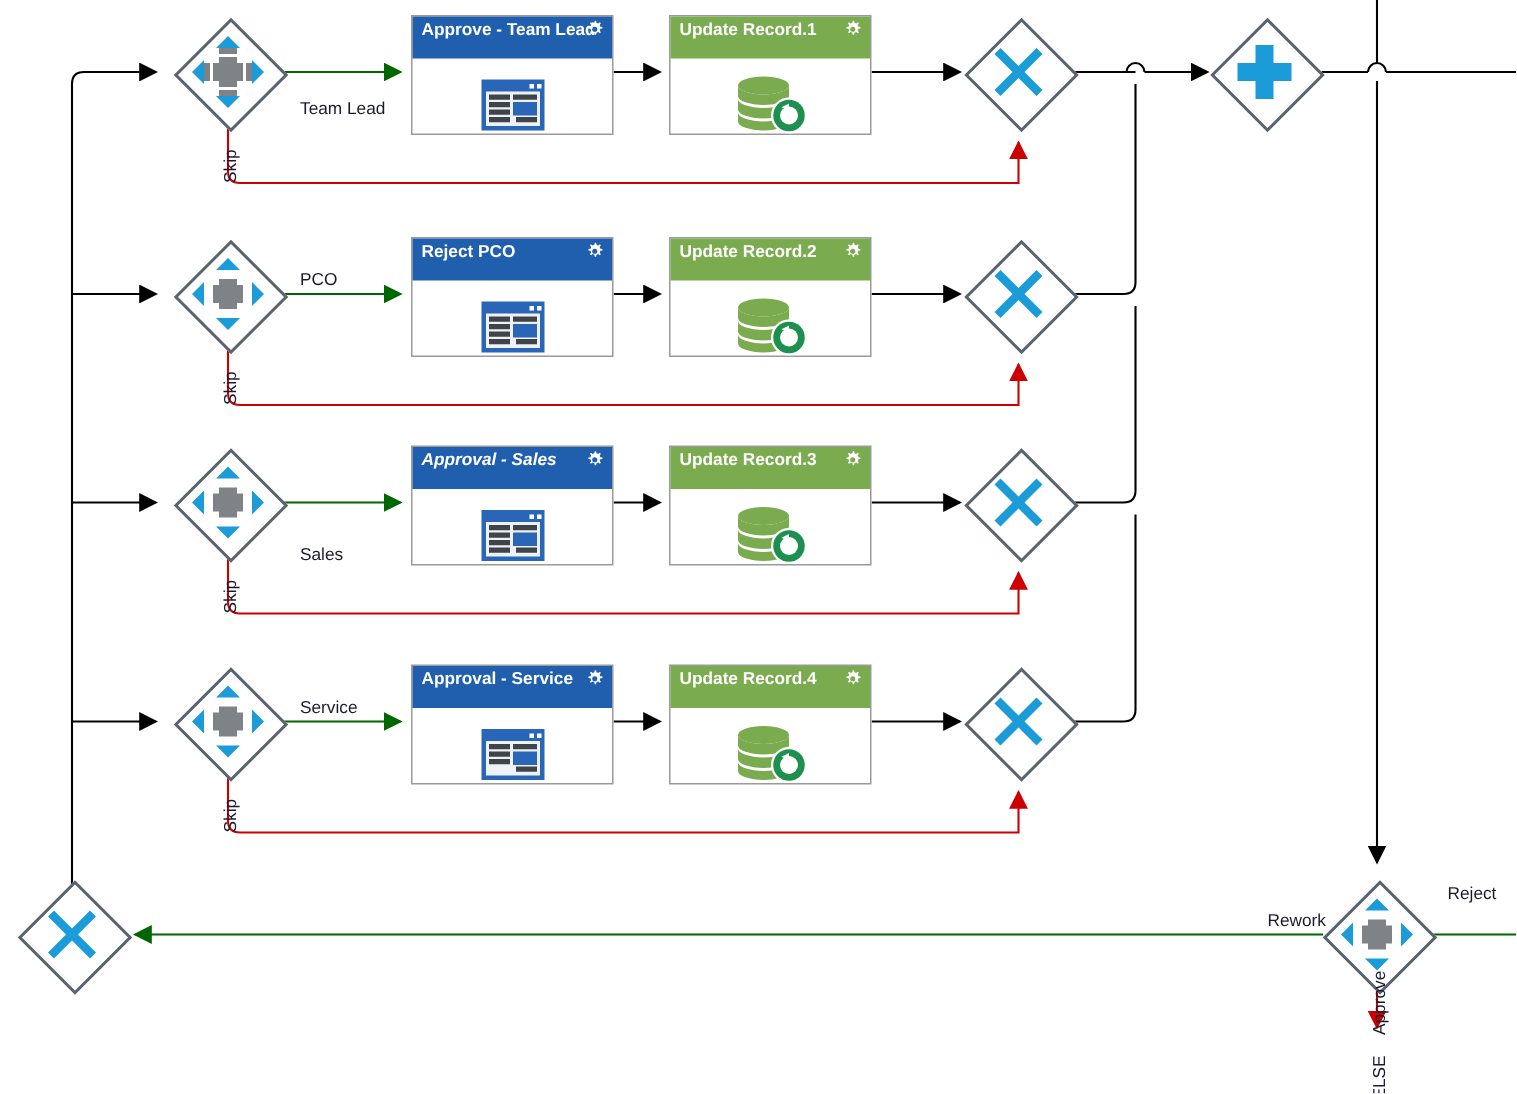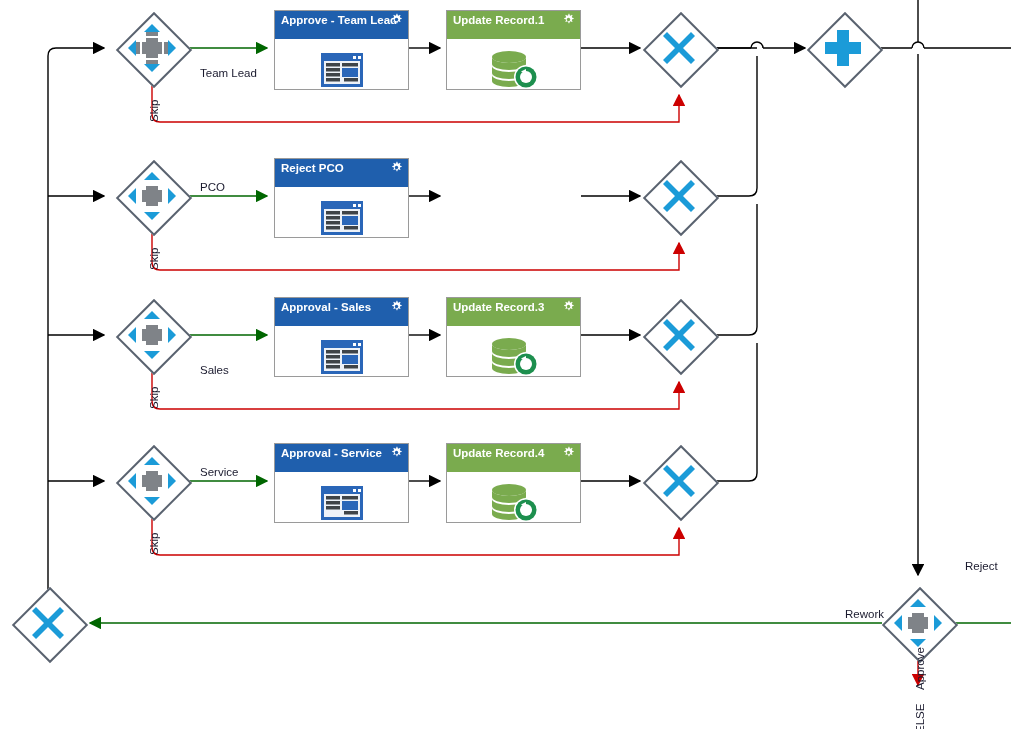--- a/index.html
+++ b/index.html
@@ -248,22 +248,43 @@
         <rect x="7" y="18" width="14" height="3.5" fill="#3f4448"></rect>
         <rect x="7" y="23" width="14" height="3.5" fill="#3f4448"></rect>
         <rect x="7" y="28" width="14" height="3.5" fill="#3f4448"></rect>
         <rect x="23" y="13" width="16" height="3.5" fill="#3f4448"></rect>
         <rect x="23" y="18" width="16" height="9" fill="#2a66b8"></rect>
         <rect x="25" y="28" width="14" height="3.5" fill="#3f4448"></rect>
       </svg>
     </div>
   </div>
 
-
-  <div class="card blue" style="left:274px;top:297px;">
+  <div class="card green" style="left:446px;top:158px;">
+    <div class="hd">
+      <span>Update Record.2</span>
+      <svg class="gear" viewBox="0 0 16 16">
+        <path d="M8,1 l1.1,0 0.35,1.7 1.3,0.55 1.45,-0.95 0.8,0.8 -0.95,1.45 0.55,1.3 1.7,0.35 0,1.1 -1.7,0.35 -0.55,1.3 0.95,1.45 -0.8,0.8 -1.45,-0.95 -1.3,0.55 -0.35,1.7 -1.1,0 -0.35,-1.7 -1.3,-0.55 -1.45,0.95 -0.8,-0.8 0.95,-1.45 -0.55,-1.3 -1.7,-0.35 0,-1.1 1.7,-0.35 0.55,-1.3 -0.95,-1.45 0.8,-0.8 1.45,0.95 1.3,-0.55 z" fill="#fff"></path>
+        <circle cx="8" cy="8" r="2.1" fill="#7aab4e"></circle>
+      </svg>
+    </div>
+    <div class="body">
+      <svg width="54" height="42" viewBox="0 0 54 42">
+        <ellipse cx="22" cy="8" rx="17" ry="6" fill="#7aab4e"></ellipse>
+        <path d="M5,8 v7 a17,6 0 0,0 34,0 v-7 a17,6 0 0,1 -34,0 z" fill="#7aab4e"></path>
+        <path d="M5,17 v7 a17,6 0 0,0 34,0 v-7 a17,6 0 0,1 -34,0 z" fill="#7aab4e"></path>
+        <path d="M5,26 v6 a17,6 0 0,0 34,0 v-6 a17,6 0 0,1 -34,0 z" fill="#7aab4e"></path>
+        <circle cx="39" cy="28" r="12" fill="#fff"></circle>
+        <circle cx="39" cy="28" r="10.5" fill="#1d8f4e"></circle>
+        <circle cx="39" cy="28" r="6" fill="#fff"></circle>
+        <path d="M39,20 l0,5 -5,-2.5 z" fill="#fff"></path>
+      </svg>
+    </div>
+  </div>
+
+  <div class="card blue" style="left:274px;top:297px;font-style:italic;">
     <div class="hd">
       <span>Approval - Sales</span>
       <svg class="gear" viewBox="0 0 16 16">
         <path d="M8,1 l1.1,0 0.35,1.7 1.3,0.55 1.45,-0.95 0.8,0.8 -0.95,1.45 0.55,1.3 1.7,0.35 0,1.1 -1.7,0.35 -0.55,1.3 0.95,1.45 -0.8,0.8 -1.45,-0.95 -1.3,0.55 -0.35,1.7 -1.1,0 -0.35,-1.7 -1.3,-0.55 -1.45,0.95 -0.8,-0.8 0.95,-1.45 -0.55,-1.3 -1.7,-0.35 0,-1.1 1.7,-0.35 0.55,-1.3 -0.95,-1.45 0.8,-0.8 1.45,0.95 1.3,-0.55 z" fill="#fff"></path>
         <circle cx="8" cy="8" r="2.1" fill="#1f5fad"></circle>
       </svg>
     </div>
     <div class="body">
       <svg width="46" height="40" viewBox="0 0 46 40">
         <rect x="2" y="3" width="42" height="34" fill="#2a66b8"></rect>
@@ -352,18 +373,18 @@
   <div class="lbl" style="left:200px;top:33px;margin-top:34px;">Team Lead</div>
   <div class="lbl" style="left:200px;top:181px;">PCO</div>
   <div class="lbl" style="left:200px;top:320px;margin-top:44px;">Sales</div>
   <div class="lbl" style="left:200px;top:466px;">Service</div>
 
   <div class="lbl rot" style="left:148px;top:122px;">Skip</div>
   <div class="lbl rot" style="left:148px;top:270px;">Skip</div>
   <div class="lbl rot" style="left:148px;top:409px;">Skip</div>
   <div class="lbl rot" style="left:148px;top:555px;">Skip</div>
 
-  <div class="lbl" style="left:965px;top:560px;">Reject</div>
+  <div class="lbl" style="left:965px;top:590px;">Reject</div>
   <div class="lbl" style="left:845px;top:608px;">Rework</div>
   <div class="lbl rot" style="left:914px;top:690px;">Approve</div>
   <div class="lbl rot" style="left:914px;top:733px;">ELSE</div>
 
 </div>
 
 </body></html>

